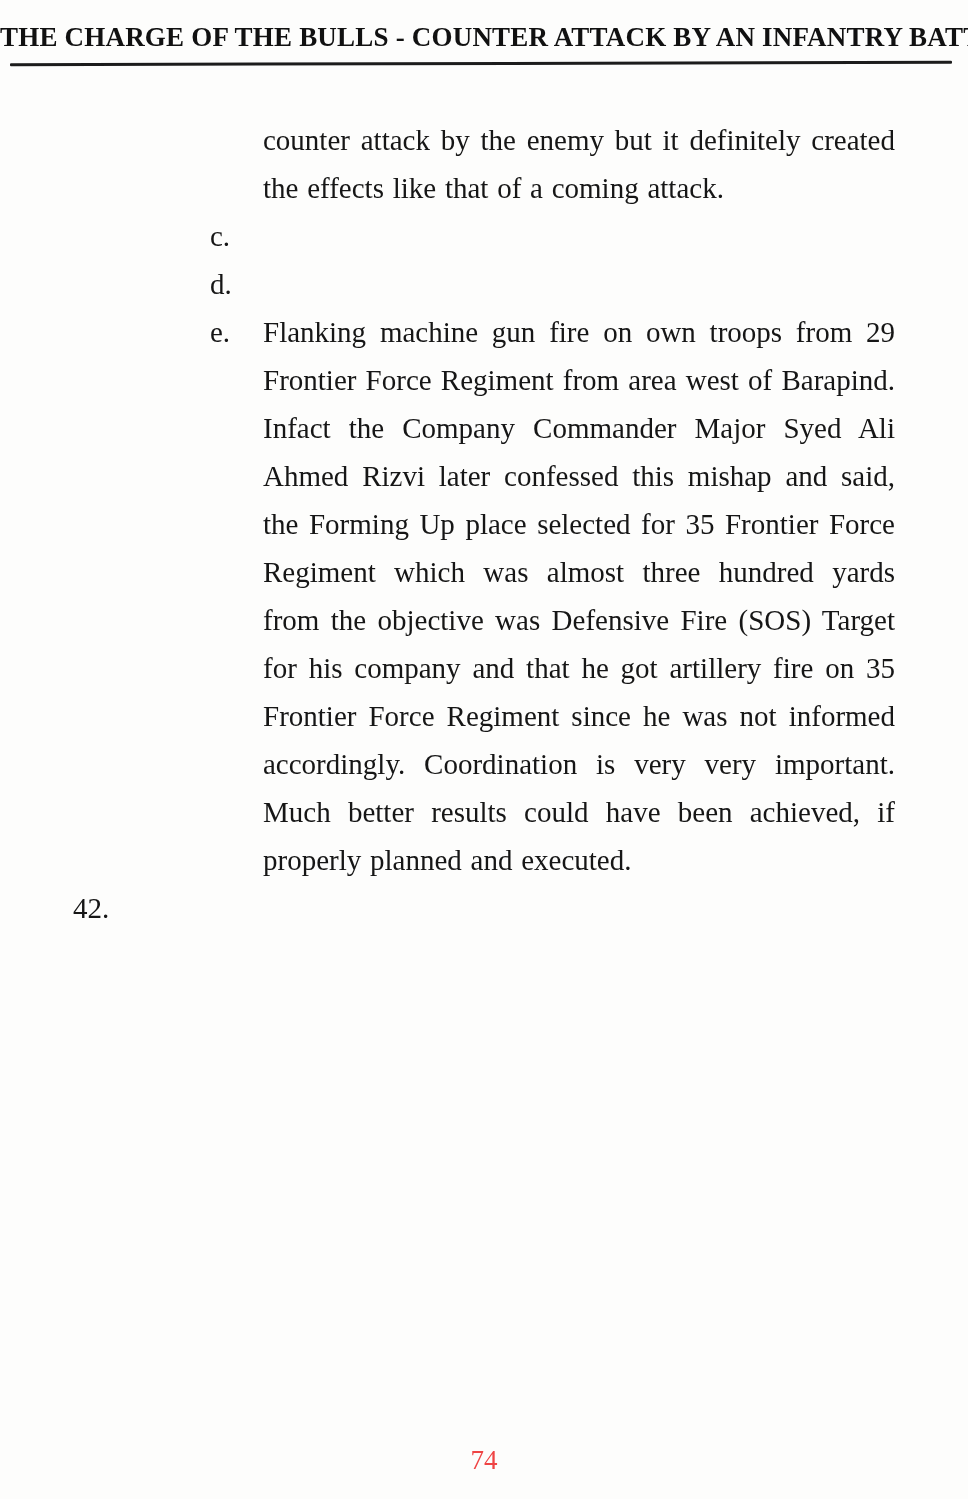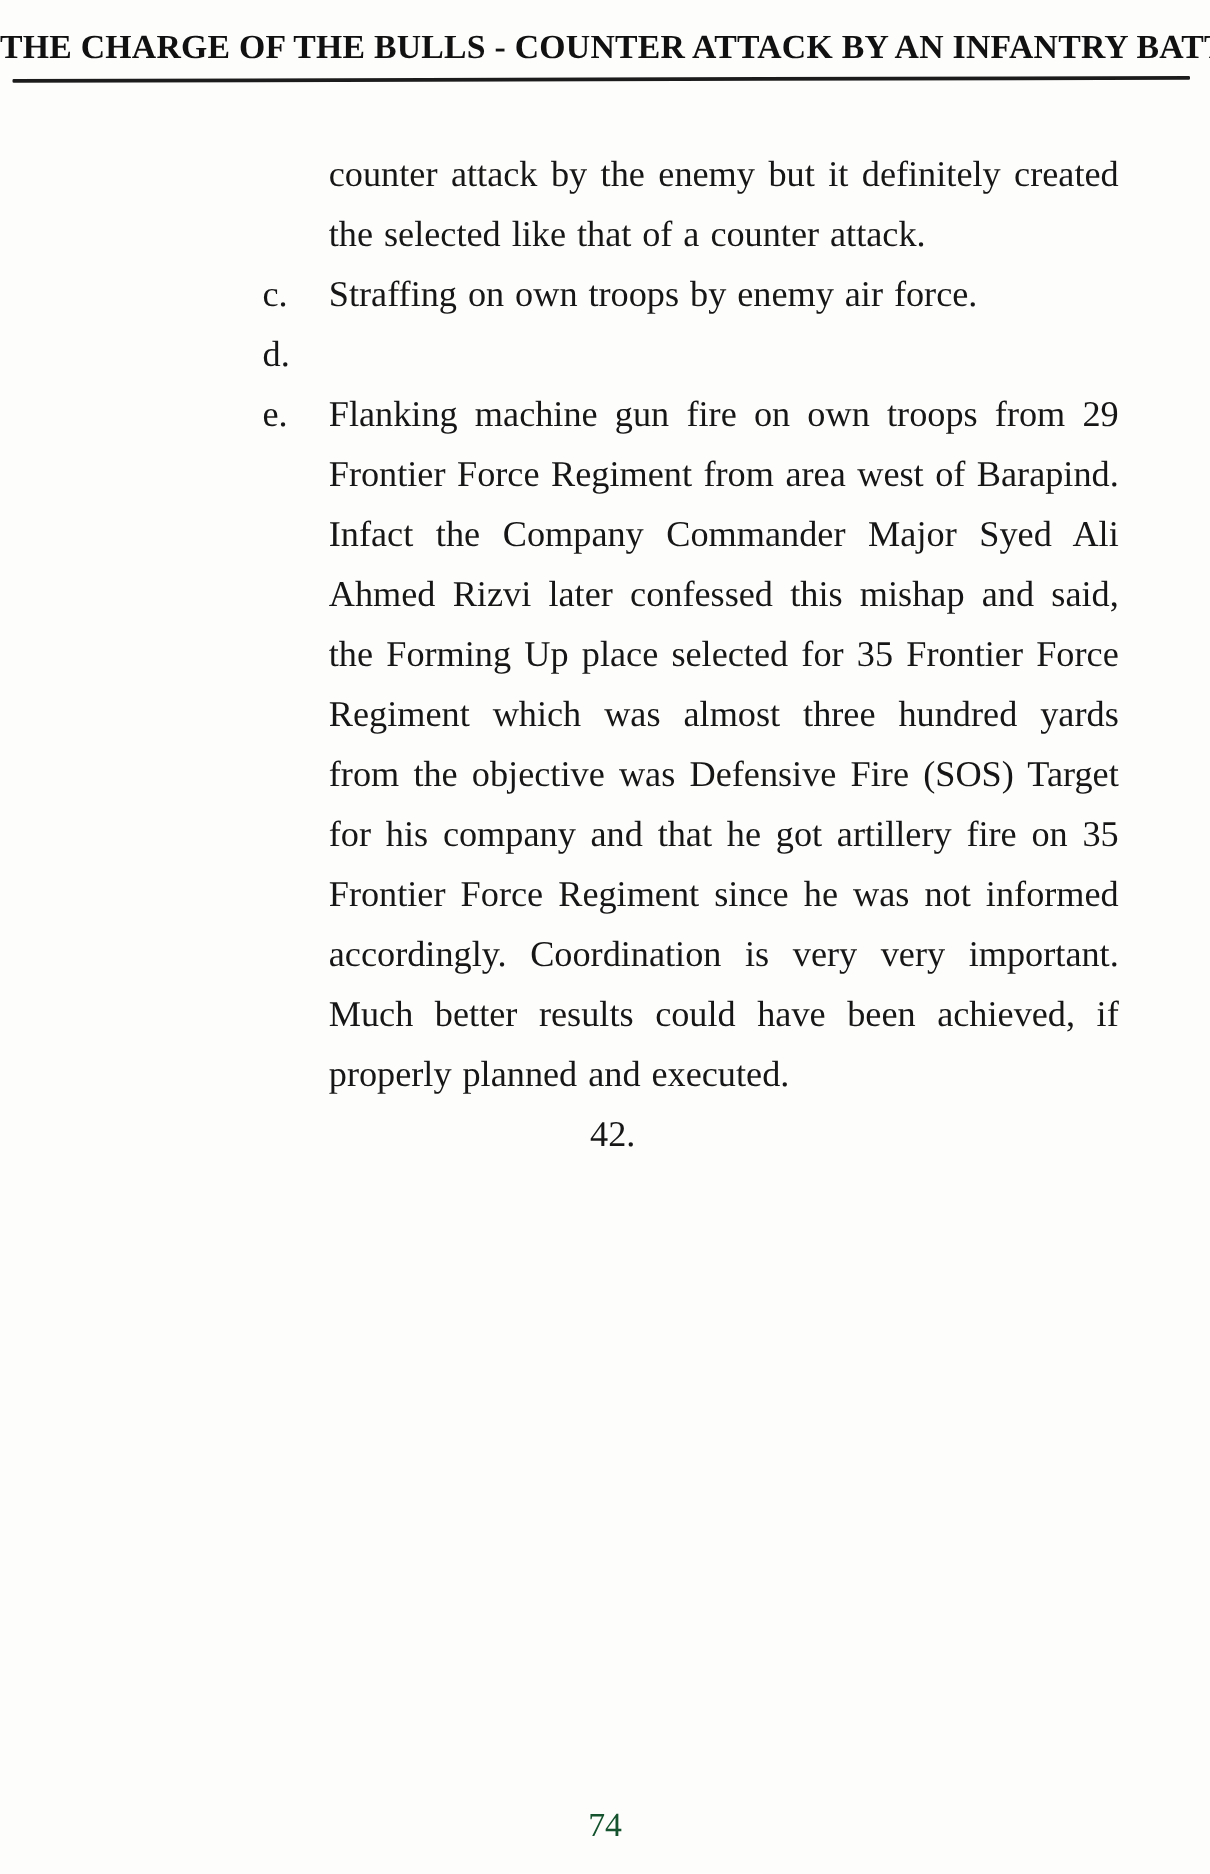--- a/index.html
+++ b/index.html
@@ -65,21 +65,20 @@
     width: 632px;
     margin: 0;
     text-align: justify;
     word-spacing: 1.5px;
     font-size: 29px;
     line-height: 48px;
   }
   .para-row {
     display: flex;
     align-items: flex-start;
-    justify-content: center;
   }
   .para-row .para-number {
     flex: none;
     margin-left: 73px;
     width: 97px;
     font-size: 29px;
     line-height: 48px;
   }
   .para-row .para-text {
     flex: none;
@@ -91,41 +90,40 @@
     line-height: 48px;
   }
   
   .page-number {
     position: absolute;
     top: 1445px;
     left: 0;
     width: 968px;
     text-align: center;
     font-size: 27px;
-    color: #14532d;
+    color: #ef4444;
   }
 </style>
 </head>
 <body>
 
 <div class="page">
 
   <h1 class="header-title">THE CHARGE OF THE BULLS - COUNTER ATTACK BY AN INFANTRY BATTALION</h1>
   <div class="header-rule"></div>
 
   <main class="body-text">
 
     <div class="list-row">
       <span class="item-label"></span>
-      <p class="item-text">counter attack by the enemy but it definitely created the selected like that of a counter attack.</p>
+      <p class="item-text">counter attack by the enemy but it definitely created the effects like that of a coming attack.</p>
     </div>
 
     <div class="list-row">
       <span class="item-label">c.</span>
-      <p class="item-text">Straffing on own troops by enemy air force.</p>
     </div>
 
     <div class="list-row">
       <span class="item-label">d.</span>
     </div>
 
     <div class="list-row">
       <span class="item-label">e.</span>
       <p class="item-text">Flanking machine gun fire on own troops from 29 Frontier Force Regiment from area west of Barapind. Infact the Company Commander Major Syed Ali Ahmed Rizvi later confessed this mishap and said, the Forming Up place selected for 35 Frontier Force Regiment which was almost three hundred yards from the objective was Defensive Fire (SOS) Target for his company and that he got artillery fire on 35 Frontier Force Regiment since he was not informed accordingly. Coordination is very very important. Much better results could have been achieved, if properly planned and executed.</p>
     </div>

